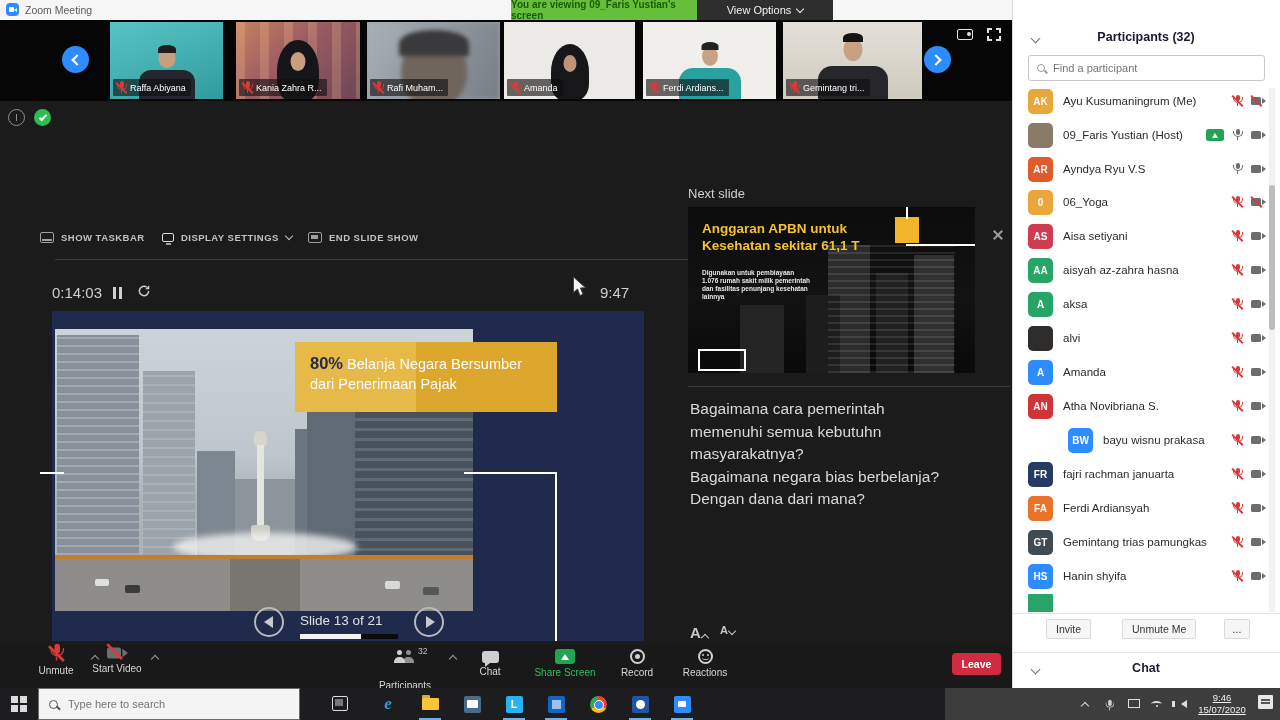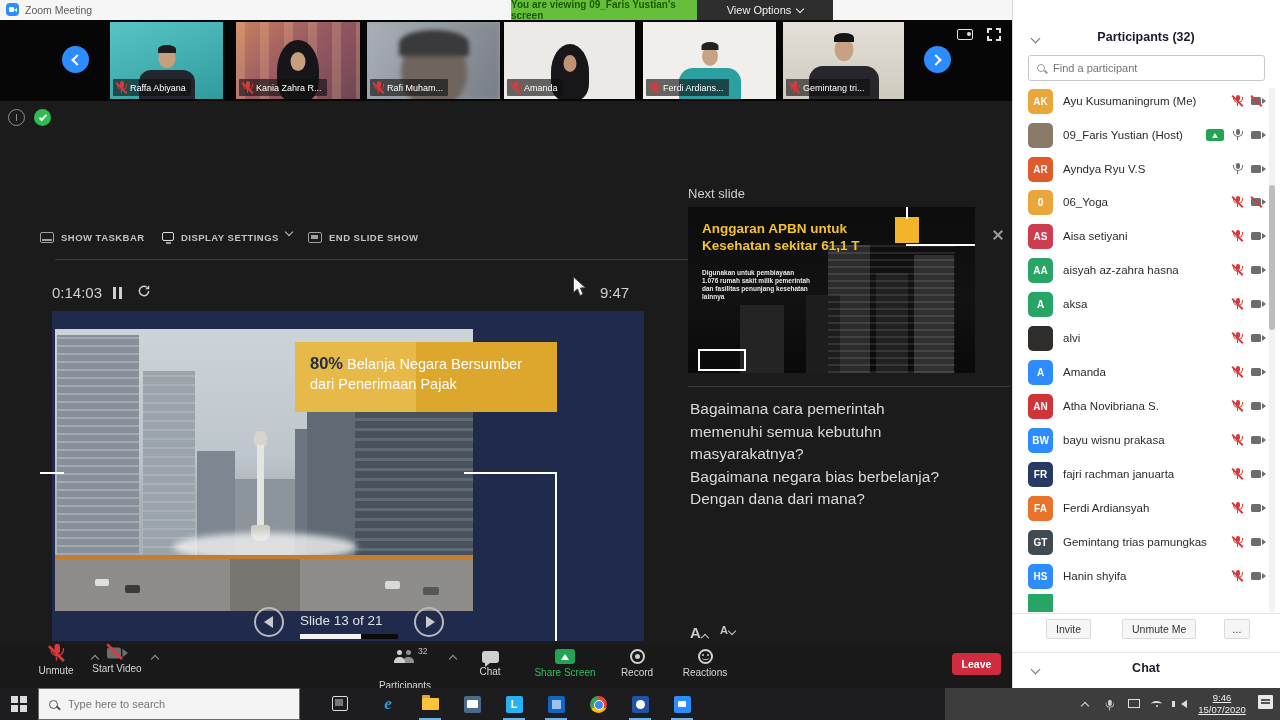--- a/index.html
+++ b/index.html
@@ -44,21 +44,21 @@
   .cam-ic .cc{position:absolute;left:0;top:1.5px;width:10px;height:8px;background:var(--c);border-radius:1.5px;}
   .cam-ic .cc::after{content:"";position:absolute;right:-4.5px;top:1px;border-left:4.5px solid var(--c);border-top:3px solid transparent;border-bottom:3px solid transparent;}
   .scale14{display:inline-block;transform:scale(1.4);transform-origin:center bottom;}
 
   
   .presenter{position:absolute;left:0;top:101px;width:1012px;height:544px;background:#1b1b1b;}
   .ringic{position:absolute;width:17px;height:17px;border-radius:50%;border:1.6px solid #8f8f8f;display:flex;align-items:center;justify-content:center;}
   .pwr{width:1.8px;height:7px;background:#8f8f8f;}
   .greenc{position:absolute;width:17px;height:17px;border-radius:50%;background:#2ebd4e;display:flex;align-items:center;justify-content:center;}
   .check{width:8px;height:4px;border-left:2px solid #fff;border-bottom:2px solid #fff;transform:rotate(-45deg);margin-top:-2px;}
-  .ptb{position:absolute;top:131px;display:flex;gap:7px;color:#c2c2c2;font-size:9.5px;font-weight:600;letter-spacing:.05em;cursor:default;}
+  .ptb{position:absolute;top:131px;display:flex;align-items:center;gap:7px;color:#c2c2c2;font-size:9.5px;font-weight:600;letter-spacing:.05em;cursor:default;}
   .tbic{width:14px;height:11px;border:1.5px solid #9f9f9f;border-radius:2px;position:relative;}
   .tbic.bar::after{content:"";position:absolute;left:1px;bottom:1px;right:1px;height:2.5px;background:#9f9f9f;}
   .tbic.mon::after{content:"";position:absolute;left:3px;bottom:-3.5px;width:5px;height:2px;background:#9f9f9f;}
   .tbic.end::after{content:"";position:absolute;left:2px;top:2px;width:7px;height:4px;background:#9f9f9f;}
   .wctl{position:absolute;top:126px;width:16px;height:16px;display:flex;align-items:center;justify-content:center;}
   .minbar{width:10px;height:1.8px;background:#9a9a9a;}
   .restic{width:9px;height:8px;border:1.6px solid #9a9a9a;}
   .xic{position:relative;width:11px;height:11px;}
   .xic::before,.xic::after{content:"";position:absolute;left:4.6px;top:-0.5px;width:1.8px;height:12px;background:#9a9a9a;}
   .xic::before{transform:rotate(45deg);}
@@ -277,21 +277,21 @@
       </div>
       <div class="tlabel">
           <span class="mic-ic red mini">
             <i class="mm"></i>
             <i class="slash"></i>
           </span>
           <span>Ferdi Ardians...</span>
         </div>
     </div>
 
-    <div class="tile" style="left:783px;width:121px;background:linear-gradient(#e4e0d8,#cfcabe);">
+    <div class="tile" style="left:783px;width:139px;background:linear-gradient(#e4e0d8,#cfcabe);">
       <div class="pers">
         <i style="left:50%;top:44px;transform:translateX(-50%);width:70px;height:34px;background:#26262b;border-radius:14px 14px 0 0;"></i>
         <i style="left:50%;top:16px;transform:translateX(-50%);width:19px;height:23px;background:#c7a184;border-radius:50%;"></i>
         <i style="left:50%;top:11px;transform:translateX(-50%);width:20px;height:9px;background:#141414;border-radius:50% 50% 0 0;"></i>
       </div>
       <div class="tlabel">
           <span class="mic-ic red mini">
             <i class="mm"></i>
             <i class="slash"></i>
           </span>
@@ -664,21 +664,21 @@
         <span class="mic-ic red">
           <i class="mm"></i>
           <i class="slash"></i>
         </span>
         <span class="cam-ic gray">
           <i class="cc"></i>
         </span>
       </span>
   </div>
   <div class="prow" style="left:1028px;top:423px;">
-    <span class="pav" style="background: rgb(45, 140, 255);">
+    <span class="pav" style="background: rgb(45, 140, 255); margin-left: 40px;">
         <span>BW</span>
       </span>
     <span class="pname">bayu wisnu prakasa</span>
     <span class="picons">
         <span class="mic-ic red">
           <i class="mm"></i>
           <i class="slash"></i>
         </span>
         <span class="cam-ic gray">
           <i class="cc"></i>

